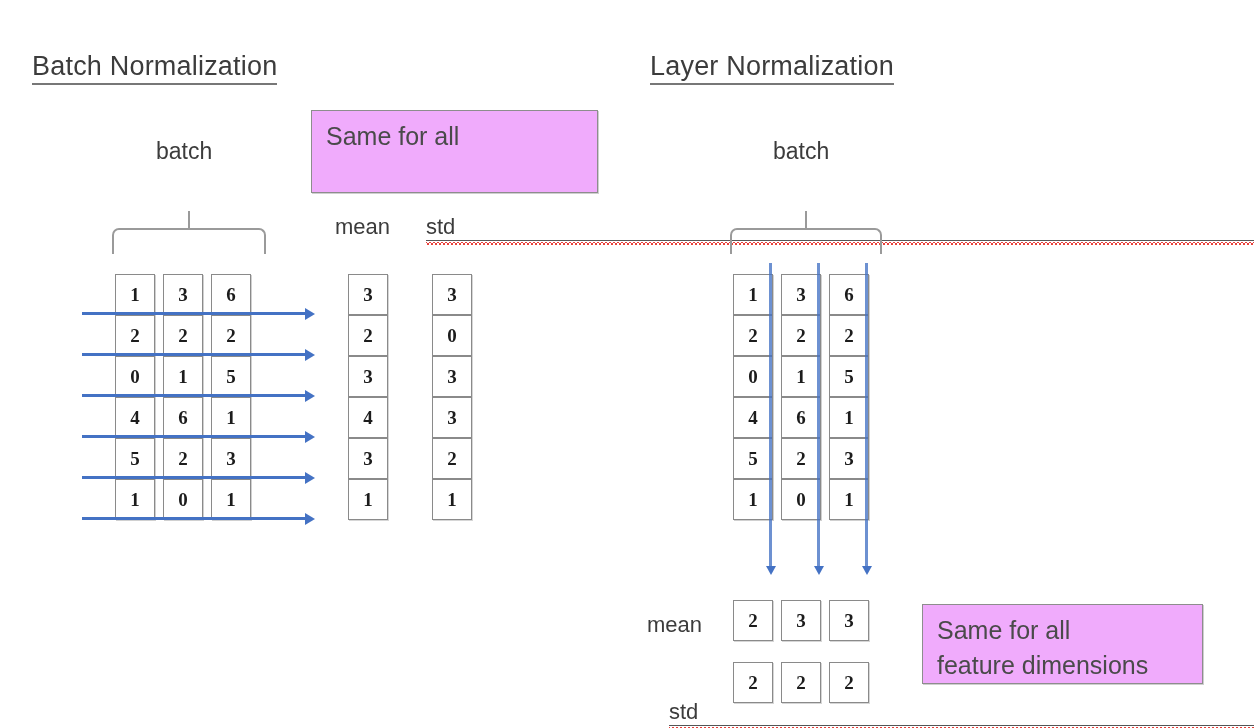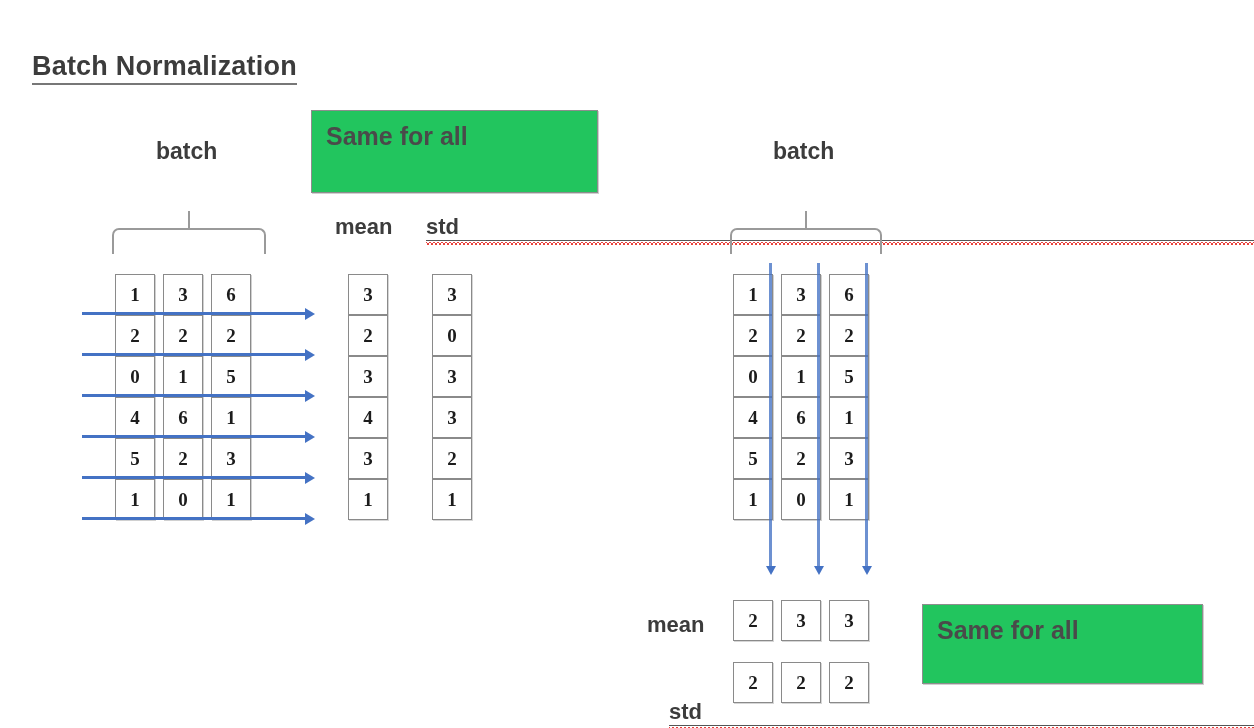--- a/index.html
+++ b/index.html
@@ -12,21 +12,21 @@
     font-family: "Liberation Sans", sans-serif;
     color: #3a3a3a;
   }
   #canvas {
     position: relative;
     width: 1254px;
     height: 728px;
     background: #ffffff;
     overflow: hidden;
   }
-  .abs { position: absolute; font-weight: bold; }
+  .abs { position: absolute; }
 
   
   .section-title {
     font-size: 27px;
     color: #3c3c3c;
     letter-spacing: 0.2px;
     white-space: nowrap;
     padding-bottom: 3px;
     border-bottom: 2px solid #777777;
     line-height: 1.05;
@@ -60,21 +60,21 @@
     background-image:
       linear-gradient(45deg, transparent 40%, #e8403a 40%, #e8403a 60%, transparent 60%),
       linear-gradient(-45deg, transparent 40%, #e8403a 40%, #e8403a 60%, transparent 60%);
     background-size: 4px 4px;
     background-repeat: repeat-x;
   }
 
   
   .callout {
     border: 1px solid #8d8d8d;
-    background: #22c55e;
+    background: #f0abfc;
     box-sizing: border-box;
     padding: 8px 12px 10px 14px;
     font-size: 25px;
     line-height: 1.38;
     color: #4a4a4a;
     box-shadow: 1px 1px 0 #cfcfcf;
   }
   .callout div { white-space: nowrap; }
 
   
@@ -192,31 +192,33 @@
       <div class="cell plain" style="left: 348px; top: 438px; width: 40px; height: 41px;">3</div>
       <div class="cell plain" style="left: 348px; top: 479px; width: 40px; height: 41px;">1</div>
       <div class="cell plain" style="left: 432px; top: 274px; width: 40px; height: 41px;">3</div>
       <div class="cell plain" style="left: 432px; top: 315px; width: 40px; height: 41px;">0</div>
       <div class="cell plain" style="left: 432px; top: 356px; width: 40px; height: 41px;">3</div>
       <div class="cell plain" style="left: 432px; top: 397px; width: 40px; height: 41px;">3</div>
       <div class="cell plain" style="left: 432px; top: 438px; width: 40px; height: 41px;">2</div>
       <div class="cell plain" style="left: 432px; top: 479px; width: 40px; height: 41px;">1</div>
     </div>
 
+  <div class="abs section-title" style="left:650px; top:52px;">Layer Normalization</div>
 
   <div class="abs label" style="left:773px; top:140px;">batch</div>
 
   <div class="abs brace" style="left:730px; top:228px; width:152px; height:26px;"></div>
   <div class="abs brace-tick" style="left:805px; top:211px; height:18px;"></div>
 
   <div class="abs label-sm" style="left:647px; top:614px;">mean</div>
   <div class="abs label-sm squiggle" style="left:669px; top:676px;">std</div>
 
   <div class="abs callout" style="left:922px; top:604px; width:281px; height:80px;">
     <div>Same for all</div>
+    <div>feature dimensions</div>
   </div>
 
   <div id="ln-layer">
       <div class="cell" style="left: 733px; top: 274px; width: 40px; height: 41px;">1</div>
       <div class="cell" style="left: 781px; top: 274px; width: 40px; height: 41px;">3</div>
       <div class="cell" style="left: 829px; top: 274px; width: 40px; height: 41px;">6</div>
       <div class="cell" style="left: 733px; top: 315px; width: 40px; height: 41px;">2</div>
       <div class="cell" style="left: 781px; top: 315px; width: 40px; height: 41px;">2</div>
       <div class="cell" style="left: 829px; top: 315px; width: 40px; height: 41px;">2</div>
       <div class="cell" style="left: 733px; top: 356px; width: 40px; height: 41px;">0</div>

